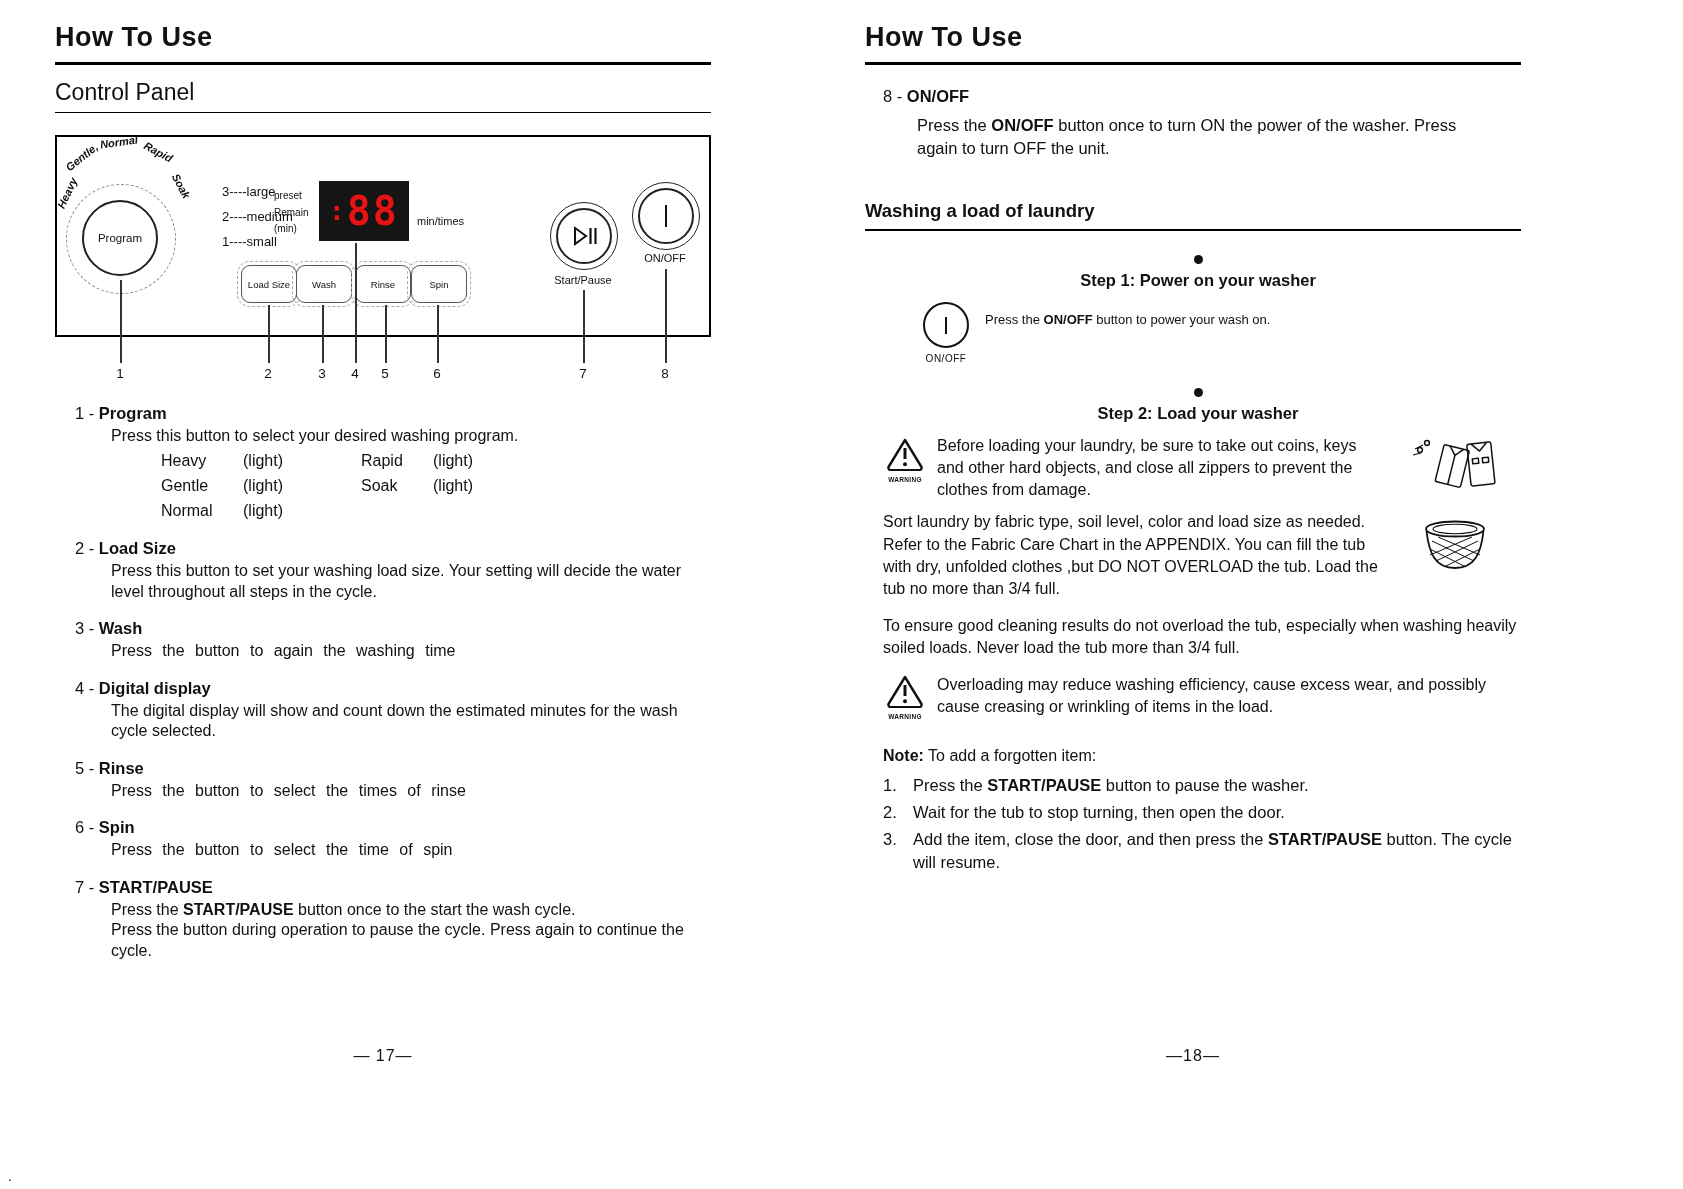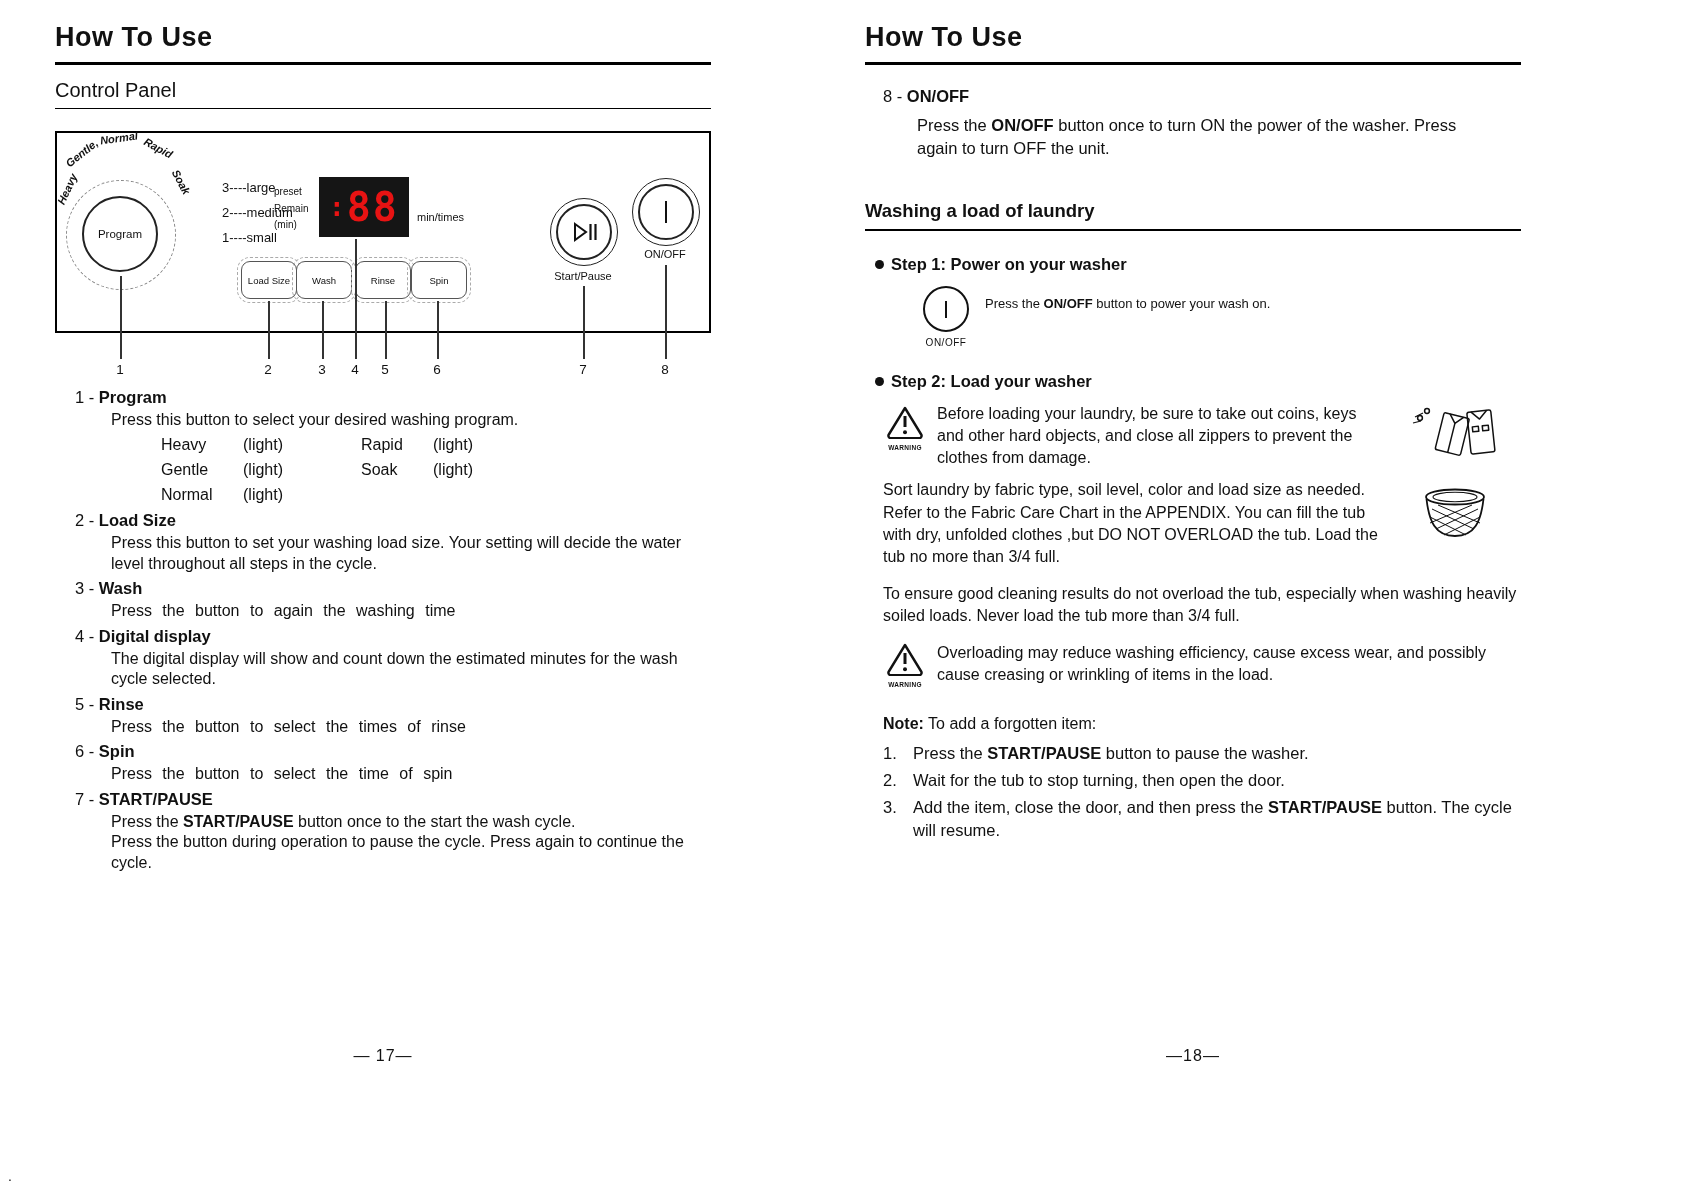--- a/index.html
+++ b/index.html
@@ -6,21 +6,21 @@
   .sheet {
     position:relative; width:1683px; height:1189px; background:#ffffff;
     font-family:"Liberation Sans", sans-serif; color:#111; overflow:hidden;
   }
   .col { position:absolute; top:22px; }
   .col-left  { left:55px;  width:656px; }
   .col-right { left:865px; width:656px; }
 
   .title { font-size:27px; font-weight:bold; letter-spacing:0.5px;
            padding-bottom:9px; border-bottom:3px solid #000; }
-  .subtitle { font-size:20px; margin-top:14px; padding-bottom:6px; border-bottom:1.5px solid #000; }
+  .subtitle { font-size:23px; margin-top:14px; padding-bottom:6px; border-bottom:1.5px solid #000; }
 
   
   .diagram { position:relative; width:656px; height:252px; margin-top:22px; }
   .panel-box { position:absolute; left:0; top:0; width:652px; height:198px; border:2px solid #000; background:#fff; }
 
   .dial-ring { position:absolute; left:11px; top:49px; width:108px; height:108px;
                border:1.5px dashed #888; border-radius:50%; }
   .knob { position:absolute; left:27px; top:65px; width:72px; height:72px; border:2px solid #222;
           border-radius:50%; display:flex; align-items:center; justify-content:center; font-size:11.5px; background:#fff; }
   .dial-label { position:absolute; font-size:11px; font-style:italic; font-weight:bold; white-space:nowrap; }
@@ -51,39 +51,39 @@
   .sp-pos { left:495px; top:67px; }
   .oo-pos { left:577px; top:47px; }
   .vbar { width:2.5px; height:22px; background:#111; }
   .sp-label { position:absolute; left:483px; top:139px; width:90px; text-align:center; font-size:11px; }
   .oo-label { position:absolute; left:575px; top:117px; width:70px; text-align:center; font-size:11px; }
 
   .lead { position:absolute; width:1.5px; background:#333; }
   .callout { position:absolute; top:231px; font-size:13.5px; transform:translateX(-50%); }
 
   
-  .sec { margin-top:4px; padding-left:20px; }
+  .sec { margin-top:16px; padding-left:20px; }
   .sec-head { font-size:16.5px; line-height:20px; }
   .sec-body { margin-top:3px; padding-left:36px; font-size:16px; line-height:1.28; max-width:600px; }
   .sec-body.narrow { max-width:575px; }
   .spread { word-spacing:6px; }
   [data-bind-rich] { white-space:pre-line; }
 
   .prog-table { margin:4px 0 0 86px; display:grid; grid-template-columns:82px 118px 72px 92px;
                 row-gap:3px; font-size:16px; line-height:22px; }
 
   .pagenum { position:absolute; left:0; width:100%; top:1025px; text-align:center; font-size:16px; letter-spacing:1px; }
 
   
   .onoff-head { font-size:16.5px; margin:22px 0 0 18px; }
   .onoff-body { margin:8px 0 12px 52px; max-width:580px; font-size:16.5px; line-height:1.4; }
 
   .h2rule { font-size:18.5px; font-weight:bold; padding-bottom:7px; border-bottom:2px solid #000; margin-top:40px; }
 
-  .step-row { display:flex; align-items:center; gap:7px; margin:24px 0 0 10px; font-weight:bold; font-size:16.5px; }
+  .step-row { display:flex; align-items:center; gap:7px; margin:24px 0 0 10px; font-weight:bold; font-size:16.5px;flex-direction:column; }
   .bullet { width:9px; height:9px; background:#111; border-radius:50%; flex:0 0 auto; }
 
   .power-row { display:flex; align-items:flex-start; gap:16px; margin:12px 0 0 58px; }
   .power-wrap { text-align:center; }
   .power-circle { width:42px; height:42px; border:2.5px solid #111; border-radius:50%;
                   display:flex; align-items:center; justify-content:center; margin:0 auto; }
   .power-bar { width:2.5px; height:17px; background:#111; }
   .power-label { font-size:10px; margin-top:5px; letter-spacing:0.5px; }
   .power-text { font-size:13px; padding-top:10px; }
 

